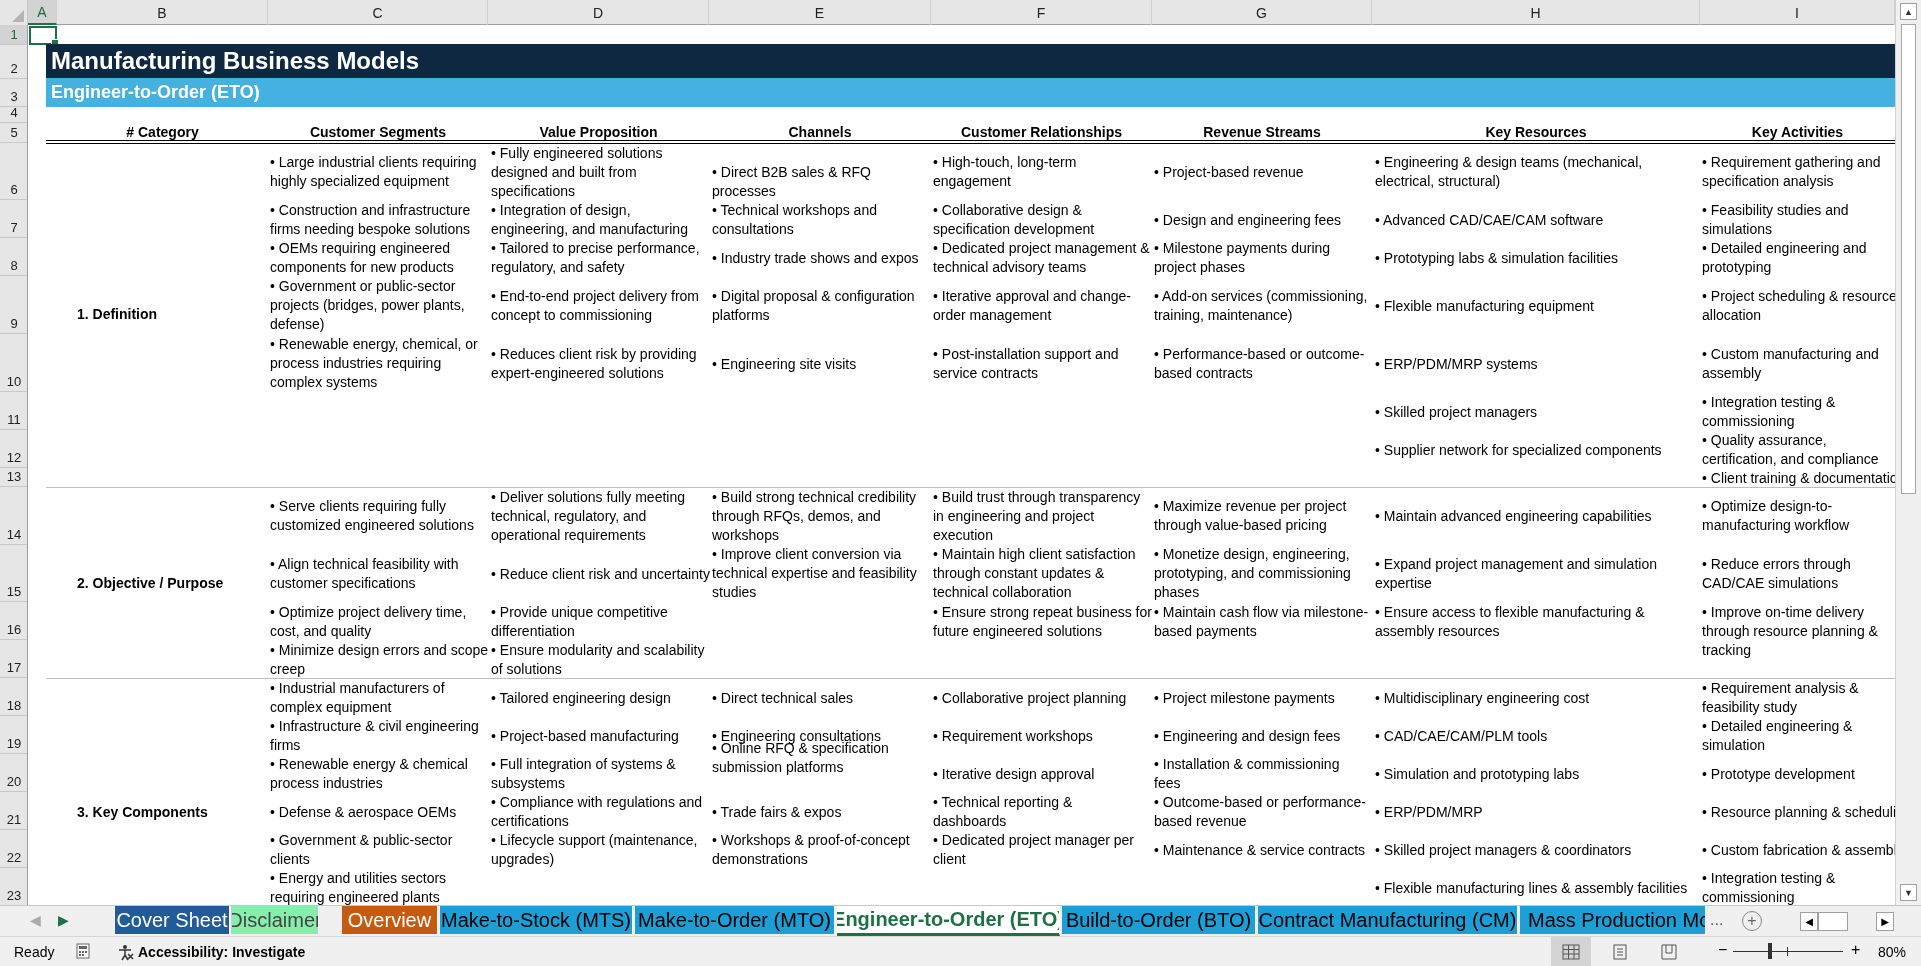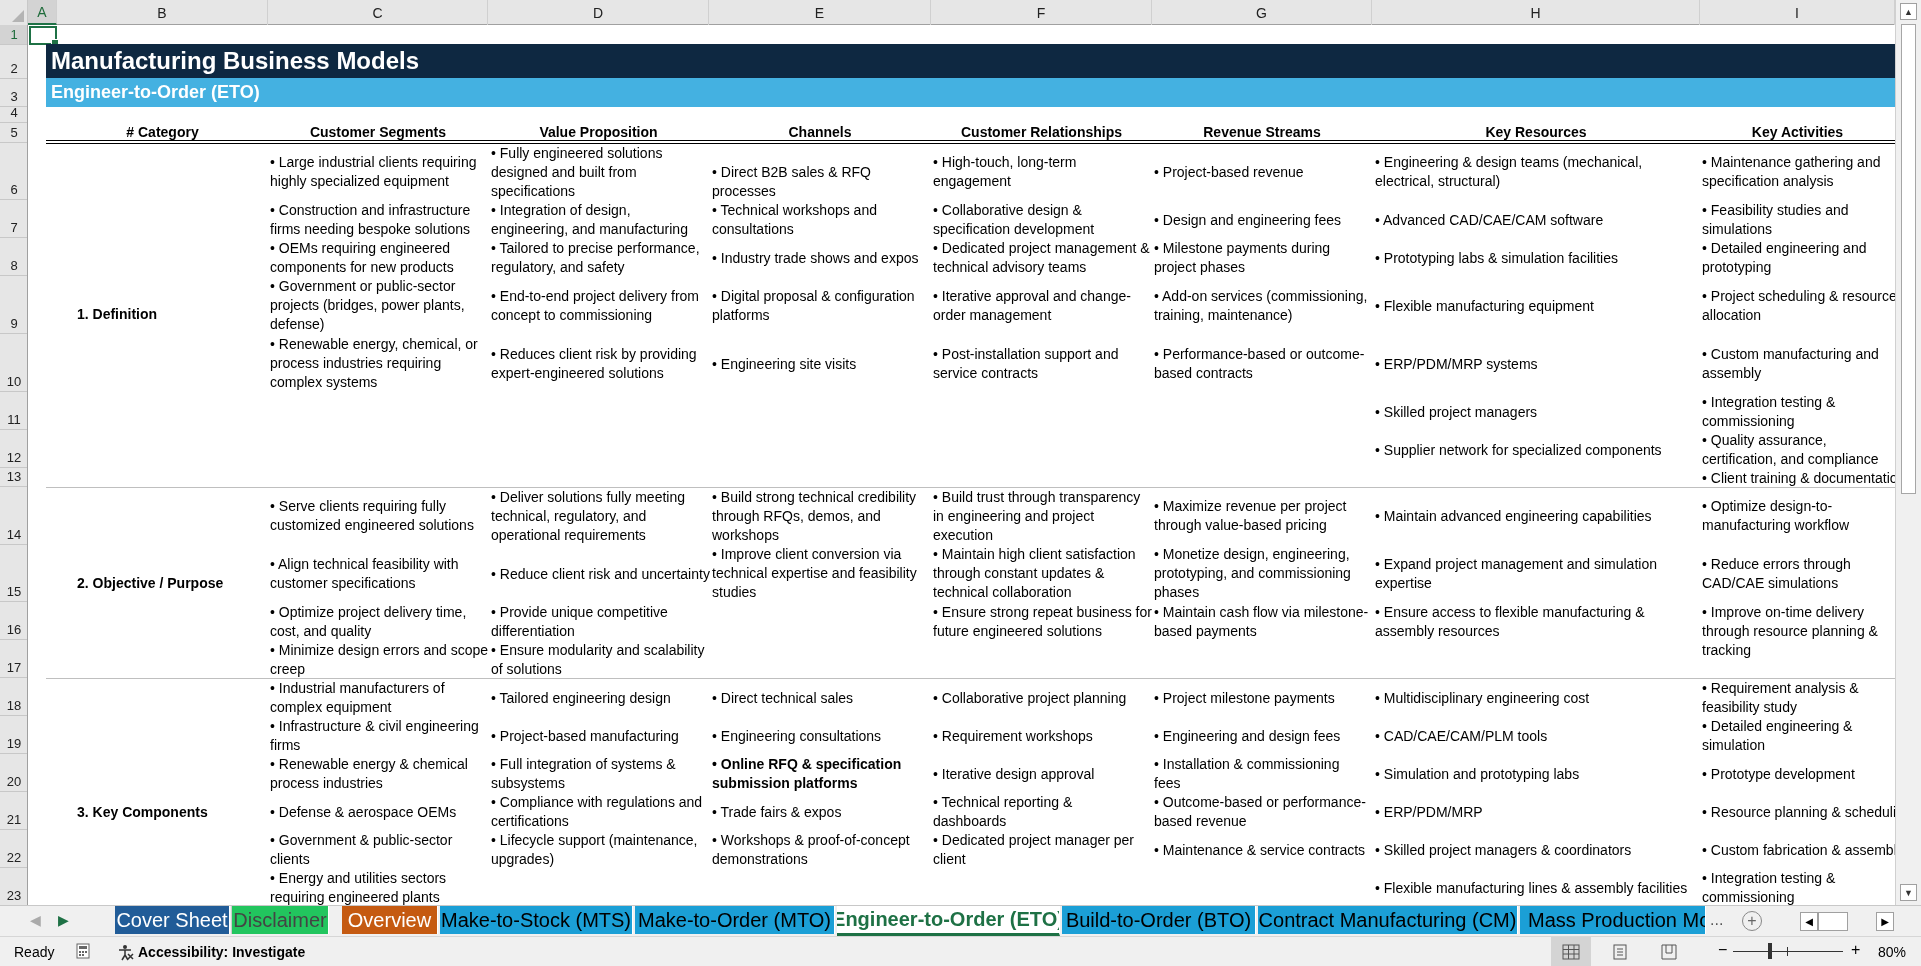--- a/index.html
+++ b/index.html
@@ -151,21 +151,21 @@
     <div class="cell" style="left:1108px;top:201px;width:218px;">• Performance-based or outcome-based contracts</div>
 
     <div class="cell" style="left:1329px;top:9px;width:270px;">• Engineering &amp; design teams (mechanical, electrical, structural)</div>
     <div class="cell" style="left:1329px;top:67px;width:325px;">• Advanced CAD/CAE/CAM software</div>
     <div class="cell" style="left:1329px;top:105px;width:325px;">• Prototyping labs &amp; simulation facilities</div>
     <div class="cell" style="left:1329px;top:153px;width:325px;">• Flexible manufacturing equipment</div>
     <div class="cell" style="left:1329px;top:211px;width:325px;">• ERP/PDM/MRP systems</div>
     <div class="cell" style="left:1329px;top:259px;width:325px;">• Skilled project managers</div>
     <div class="cell" style="left:1329px;top:297px;width:325px;">• Supplier network for specialized components</div>
 
-    <div class="cell" style="left:1656px;top:9px;width:200px;">• Maintenance gathering and specification analysis</div>
+    <div class="cell" style="left:1656px;top:9px;width:200px;">• Requirement gathering and specification analysis</div>
     <div class="cell" style="left:1656px;top:57px;width:180px;">• Feasibility studies and simulations</div>
     <div class="cell" style="left:1656px;top:95px;width:180px;">• Detailed engineering and prototyping</div>
     <div class="cell" style="left:1656px;top:143px;width:195px;">• Project scheduling &amp; resource allocation</div>
     <div class="cell" style="left:1656px;top:201px;width:195px;">• Custom manufacturing and assembly</div>
     <div class="cell" style="left:1656px;top:249px;width:180px;">• Integration testing &amp; commissioning</div>
     <div class="cell" style="left:1656px;top:287px;width:195px;height:38px;">• Quality assurance, certification, and compliance checks</div>
     <div class="cell" style="left:1656px;top:325px;width:195px;height:19px;white-space:nowrap;">• Client training &amp; documentation</div>
   </div>
 
   <div class="section" style="top:462px;height:191px;">
@@ -212,21 +212,21 @@
     <div class="cell" style="left:224px;top:190px;width:190px;">• Energy and utilities sectors requiring engineered plants</div>
 
     <div class="cell" style="left:445px;top:10px;width:218px;">• Tailored engineering design</div>
     <div class="cell" style="left:445px;top:48px;width:218px;">• Project-based manufacturing</div>
     <div class="cell" style="left:445px;top:76px;width:200px;">• Full integration of systems &amp; subsystems</div>
     <div class="cell" style="left:445px;top:114px;width:220px;">• Compliance with regulations and certifications</div>
     <div class="cell" style="left:445px;top:152px;width:218px;">• Lifecycle support (maintenance, upgrades)</div>
 
     <div class="cell" style="left:666px;top:10px;width:219px;">• Direct technical sales</div>
     <div class="cell" style="left:666px;top:48px;width:219px;">• Engineering consultations</div>
-    <div class="cell" style="left:666px;top:76px;width:190px;font-weight:bold;">• Online RFQ &amp; specification submission platforms</div>
+    <div class="cell" style="left:666px;top:60px;width:190px;">• Online RFQ &amp; specification submission platforms</div>
     <div class="cell" style="left:666px;top:124px;width:219px;">• Trade fairs &amp; expos</div>
     <div class="cell" style="left:666px;top:152px;width:219px;">• Workshops &amp; proof-of-concept demonstrations</div>
 
     <div class="cell" style="left:887px;top:10px;width:219px;">• Collaborative project planning</div>
     <div class="cell" style="left:887px;top:48px;width:219px;">• Requirement workshops</div>
     <div class="cell" style="left:887px;top:86px;width:219px;">• Iterative design approval</div>
     <div class="cell" style="left:887px;top:114px;width:160px;">• Technical reporting &amp; dashboards</div>
     <div class="cell" style="left:887px;top:152px;width:219px;">• Dedicated project manager per client</div>
 
     <div class="cell" style="left:1108px;top:10px;width:218px;">• Project milestone payments</div>
@@ -255,21 +255,21 @@
   <div class="btn" style="top:3px;">▲</div>
   <div class="thumb"></div>
   <div class="btn" style="top:884px;">▼</div>
 </div>
 
 <div class="tabbar">
   <span class="tabnav" style="left:30px;">◀</span>
   <span class="tabnav right" style="left:58px;">▶</span>
 
   <div class="tab" style="left:115px;width:115px;background:#215c98;color:#fff;">Cover Sheet</div>
-  <div class="tab" style="left:231px;width:98px;background:#22c55e;color:#444;border-left:1px solid #ccc;">Disclaimer</div>
+  <div class="tab" style="left:231px;width:88px;background:#86efac;color:#444;border-left:1px solid #ccc;">Disclaimer</div>
   <div class="tab" style="left:342px;width:96px;background:#c55a11;color:#fff;">Overview</div>
   <div class="tab" style="left:440px;width:193px;background:#1b9fd6;">Make-to-Stock (MTS)</div>
   <div class="tab" style="left:635px;width:200px;background:#1b9fd6;">Make-to-Order (MTO)</div>
   <div class="tab active" style="left:837px;width:223px;">Engineer-to-Order (ETO)</div>
   <div class="tab" style="left:1062px;width:194px;background:#1b9fd6;">Build-to-Order (BTO)</div>
   <div class="tab" style="left:1258px;width:260px;background:#1b9fd6;">Contract Manufacturing (CM)</div>
   <div class="tab" style="left:1520px;width:186px;background:#1b9fd6;justify-content:flex-start;padding-left:8px;">Mass Production Mode</div>
 
   <span class="tab-more" style="left:1710px;">...</span>
   <div class="addsheet" style="left:1742px;">+</div>

